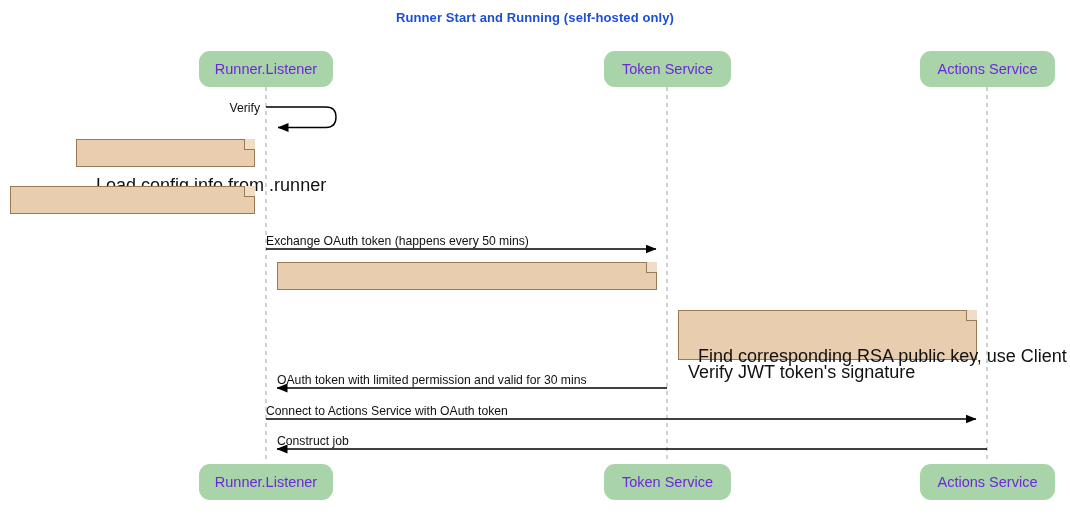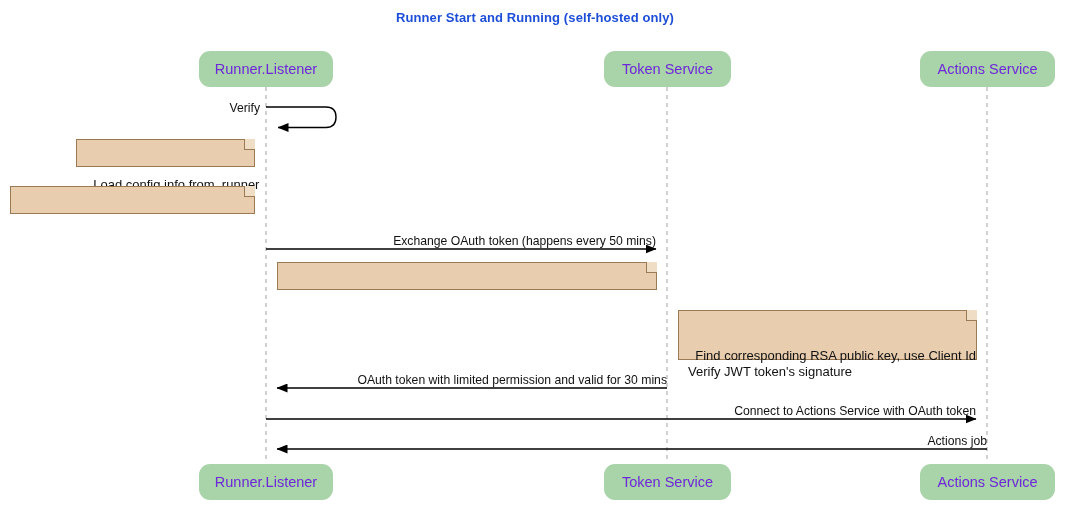--- a/index.html
+++ b/index.html
@@ -49,21 +49,21 @@
     height: 36px;
     white-space: nowrap;
   }
 
   
   .note {
     position: absolute;
     box-sizing: border-box;
     background: #e8cdaf;
     border: 1px solid #9a7a55;
-    font-size: 13px;
+    font-size: 18px;
     color: #111;
     padding: 5px 8px 5px 9px;
     line-height: 16px;
     white-space: pre;
   }
   .note .fold {
     position: absolute;
     right: -1px;
     top: -1px;
     width: 10px;
@@ -72,21 +72,21 @@
     border-left: 1px solid #9a7a55;
     border-bottom: 1px solid #9a7a55;
   }
 
   
   .msg-label {
     position: absolute;
     font-size: 12.2px;
     color: #111;
     white-space: nowrap;
-    text-align: right;
+    text-align: left;
   }
   .msg-label.right-al {
     text-align: right;
   }
 </style>
 </head>
 <body>
 
 <div class="title">Runner Start and Running (self-hosted only)</div>
 
@@ -153,13 +153,13 @@
   <span>Find corresponding RSA public key, use Client Id
 Verify JWT token's signature</span>
 </div>
 
 <div class="msg-label" style="left:266px; top:234px; width:390px;">Exchange OAuth token (happens every 50 mins)</div>
 
 <div class="msg-label" style="left:277px; top:373px; width:390px;">OAuth token with limited permission and valid for 30 mins</div>
 
 <div class="msg-label" style="left:266px; top:404px; width:710px;">Connect to Actions Service with OAuth token</div>
 
-<div class="msg-label" style="left:277px; top:434px; width:710px;">Actions job</div>
+<div class="msg-label" style="left:277px; top:434px; width:710px;">Construct job</div>
 
 </body></html>

